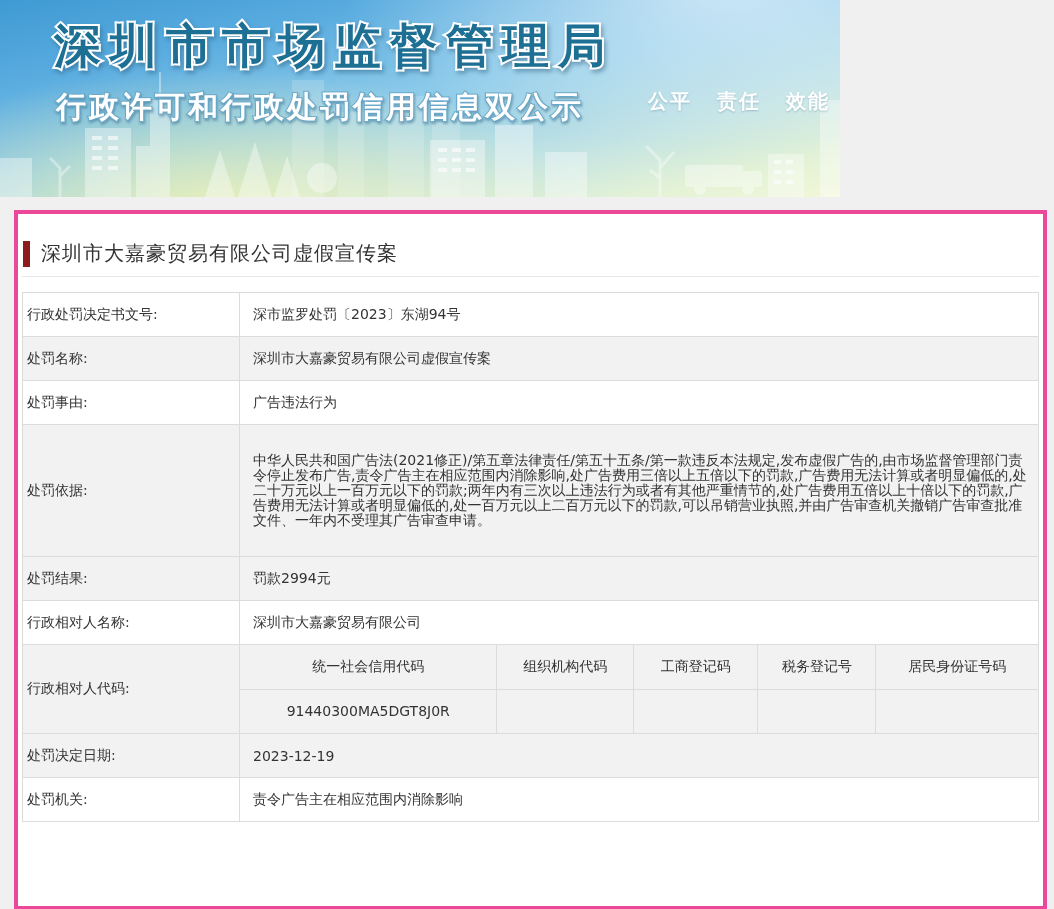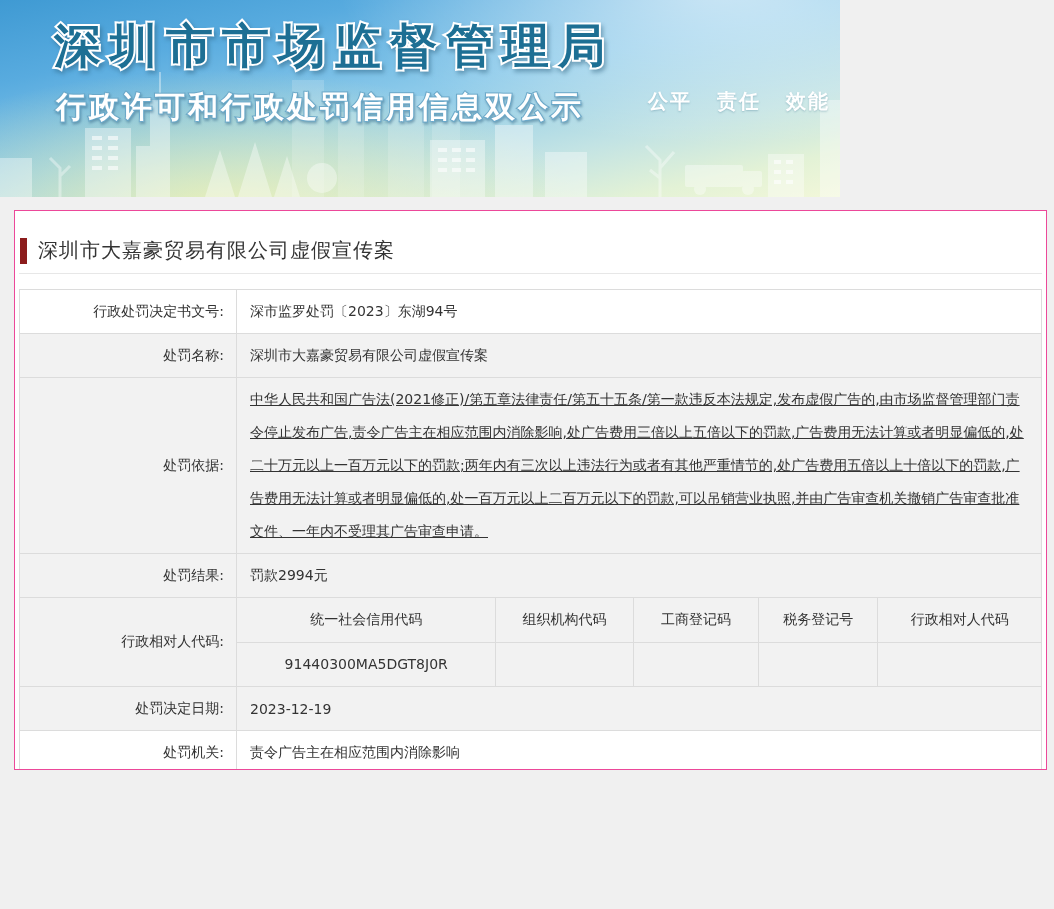--- a/index.html
+++ b/index.html
@@ -38,43 +38,43 @@
     font-weight:bold;font-size:30px;letter-spacing:3px;
     fill:#ffffff;stroke:#6aa8c9;stroke-width:2;paint-order:stroke;
     filter:drop-shadow(1px 2px 1px rgba(60,110,140,.5));
   }
   .slogan{position:absolute;left:648px;top:88px;color:#fff;text-shadow:0 1px 2px rgba(90,140,160,.45);}
   .slogan .cn{font-size:20px;font-weight:bold;letter-spacing:2px;word-spacing:16px;white-space:nowrap;}
   .slogan .en{font-size:14px;margin-top:5px;letter-spacing:.5px;word-spacing:6px;white-space:nowrap;opacity:.95;}
   
   .panel{
     margin:13px 7px 0 14px;
-    height:560px;
+    height:700px;
     background:#fff;
-    border:1px solid #ec4899;
+    border:4px solid #ec4899;
     padding:26px 4px 4px 4px;
     overflow:hidden;
   }
   .title-row{display:flex;align-items:center;margin-left:1px;height:27px;}
   .accent-bar{width:7px;height:26px;background:var(--accent);margin-right:11px;flex:none;}
   .page-title{margin:0;font-size:20px;font-weight:normal;color:#333;letter-spacing:1px;}
   .title-divider{border:none;border-top:1px solid #e7e7e7;margin:9px 0 0 0;}
   
   table.info{
     width:100%;border-collapse:collapse;table-layout:fixed;
     margin-top:15px;font-size:14px;color:#333;
   }
   table.info td{border:1px solid var(--tblBorder);vertical-align:middle;}
   table.info tr{height:44px;}
   table.info tr.deps{height:132px;}
   table.info tr.code{height:88px;}
-  td.lbl{text-align:right;padding:6px 12px 6px 4px;background:#fff;}
+  td.lbl{text-align:left;padding:6px 12px 6px 4px;background:#fff;}
   td.val{text-align:left;padding:6px 10px 6px 13px;}
   tr.shaded td{background:var(--rowShade);}
-  tr.deps td.val{line-height:33px;padding-top:5px;padding-bottom:5px;text-decoration:underline;}
+  tr.deps td.val{line-height:15px;padding-top:5px;padding-bottom:5px;}
   
   td.codecell{padding:0;}
   table.nested{width:100%;height:87px;border-collapse:collapse;table-layout:fixed;}
   table.nested td{border:none;border-left:1px solid var(--tblBorder);text-align:center;background:var(--rowShade);}
   table.nested td:first-child{border-left:none;}
   table.nested tr.nh td{border-bottom:1px solid var(--tblBorder);height:44px;}
   table.nested tr.nv td{height:43px;}
 </style>
 </head>
 <body>
@@ -168,46 +168,54 @@
       </colgroup>
     <tbody>
       <tr>
         <td class="lbl">行政处罚决定书文号:</td>
         <td class="val">深市监罗处罚〔2023〕东湖94号</td>
       </tr>
       <tr class="shaded">
         <td class="lbl">处罚名称:</td>
         <td class="val">深圳市大嘉豪贸易有限公司虚假宣传案</td>
       </tr>
+      <tr>
+        <td class="lbl">处罚事由:</td>
+        <td class="val">广告违法行为</td>
+      </tr>
       <tr class="shaded deps">
         <td class="lbl">处罚依据:</td>
         <td class="val">中华人民共和国广告法(2021修正)/第五章法律责任/第五十五条/第一款违反本法规定,发布虚假广告的,由市场监督管理部门责令停止发布广告,责令广告主在相应范围内消除影响,处广告费用三倍以上五倍以下的罚款,广告费用无法计算或者明显偏低的,处二十万元以上一百万元以下的罚款;两年内有三次以上违法行为或者有其他严重情节的,处广告费用五倍以上十倍以下的罚款,广告费用无法计算或者明显偏低的,处一百万元以上二百万元以下的罚款,可以吊销营业执照,并由广告审查机关撤销广告审查批准文件、一年内不受理其广告审查申请。</td>
       </tr>
       <tr class="shaded">
         <td class="lbl">处罚结果:</td>
         <td class="val">罚款2994元</td>
+      </tr>
+      <tr>
+        <td class="lbl">行政相对人名称:</td>
+        <td class="val">深圳市大嘉豪贸易有限公司</td>
       </tr>
       <tr class="shaded code">
         <td class="lbl">行政相对人代码:</td>
         <td class="val codecell">
           <table class="nested">
             <colgroup>
               <col style="width:32.2%">
                 <col style="width:17.1%">
                 <col style="width:15.6%">
                 <col style="width:14.8%">
                 <col style="width:20.3%">
             </colgroup>
             <tbody>
               <tr class="nh">
                 <td>统一社会信用代码</td>
                 <td>组织机构代码</td>
                 <td>工商登记码</td>
                 <td>税务登记号</td>
-                <td>行政相对人代码</td>
+                <td>居民身份证号码</td>
               </tr>
               <tr class="nv">
                 <td>91440300MA5DGT8J0R</td>
                 <td></td>
                 <td></td>
                 <td></td>
                 <td></td>
               </tr>
             </tbody>
           </table>

